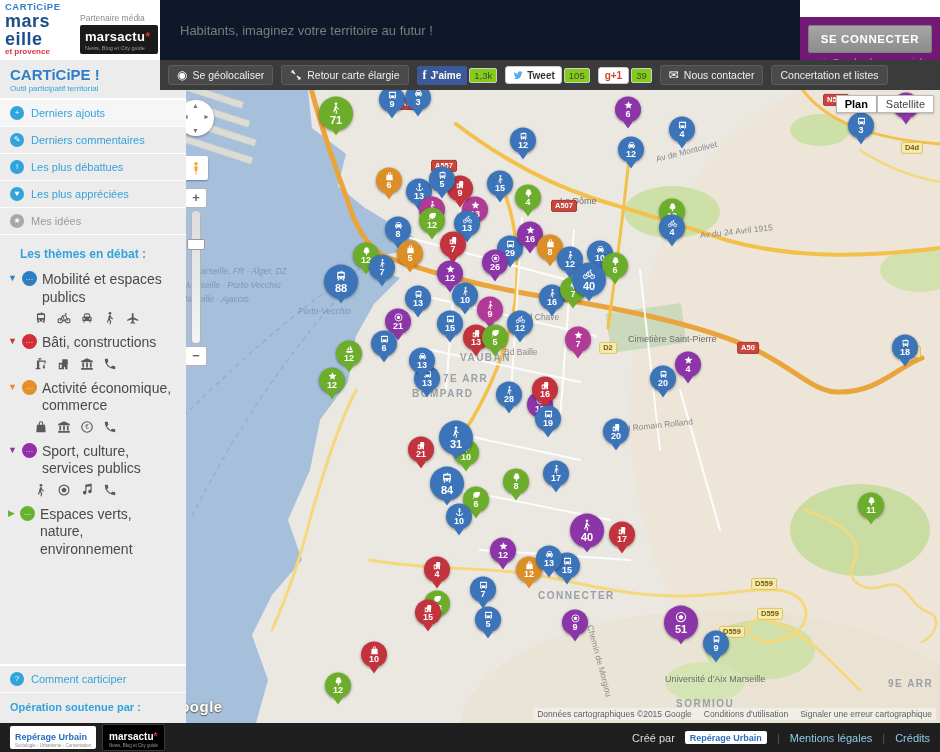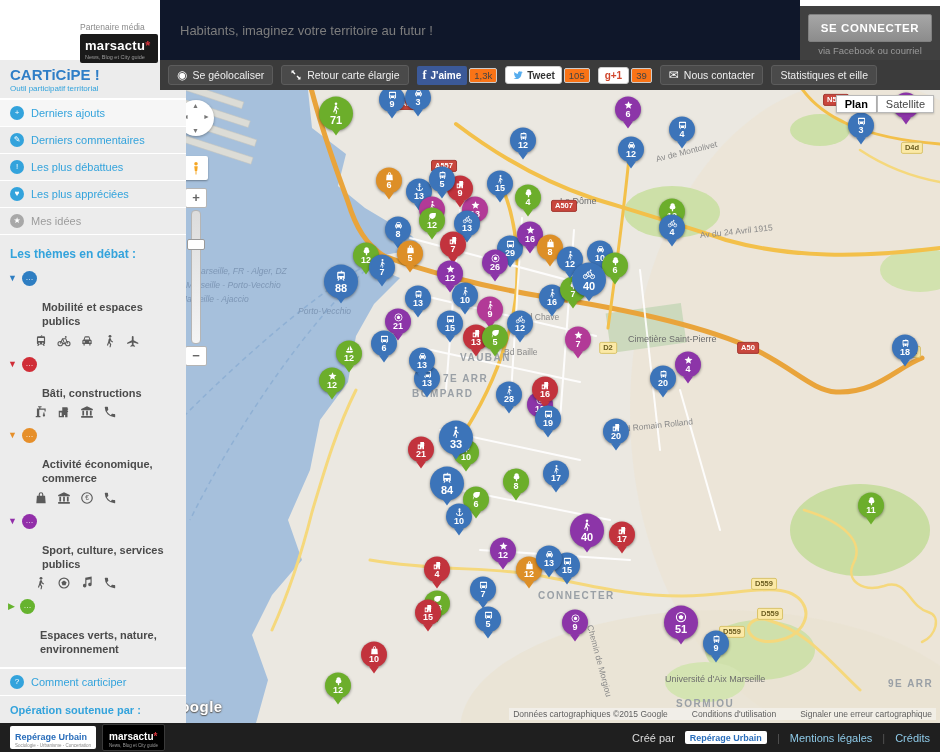--- a/index.html
+++ b/index.html
@@ -5,61 +5,61 @@
   html,body{margin:0;padding:0;}
   body{width:940px;height:752px;font-family:"Liberation Sans",sans-serif;overflow:hidden;background:#fff;}
   .app{position:relative;width:940px;height:752px;overflow:hidden;}
 
   
   .header{position:absolute;top:0;left:0;width:940px;height:60px;background:#fff;z-index:30;}
   .logo{position:absolute;left:5px;top:2px;width:70px;line-height:1;}
   .logo .l1{font-size:9.5px;font-weight:bold;color:#2f7ec7;letter-spacing:.5px;}
   .logo .l2,.logo .l3{font-size:18px;font-weight:bold;color:#1d4e89;letter-spacing:.5px;}
   .logo .l4{font-size:8px;font-weight:bold;color:#d6333b;}
-  .partner{position:absolute;left:80px;top:22px;width:78px;}
+  .partner{position:absolute;left:80px;top:13px;width:78px;}
   .partner-label{font-size:8.5px;color:#8a8a8a;margin-bottom:2px;}
   .marsactu-box{background:#1a1a1a;border-radius:2px;padding:4px 5px 3px;}
   .marsactu-box .mname{color:#fff;font-weight:bold;font-size:13px;letter-spacing:.3px;}
   .marsactu-box .mname i{color:#d6333b;font-style:normal;}
   .marsactu-box .msub{color:#9a9a9a;font-size:5.5px;margin-top:1px;}
   .header-strip{position:absolute;left:160px;top:0;width:640px;height:60px;background:#0f172a;display:flex;align-items:center;}
   .tagline{padding-left:20px;font-size:13px;color:#7d7d7d;}
-  .login-zone{position:absolute;right:0;top:6px;width:140px;height:72px;background:#404040;text-align:center;}
+  .login-zone{position:absolute;right:0;top:17px;width:140px;height:72px;background:#701a75;text-align:center;}
   .login-btn{margin-top:8px;width:124px;height:28px;background:linear-gradient(#a6a6a6,#8c8c8c);border:1px solid #808080;border-radius:2px;color:#fff;font-size:11.5px;font-weight:bold;letter-spacing:.6px;cursor:pointer;font-family:"Liberation Sans",sans-serif;}
   .login-sub{font-size:9.5px;color:#9a9a9a;margin-top:3px;}
 
   
   .toolbar{position:absolute;left:160px;top:60px;width:780px;height:30px;background:#3b3b3b;display:flex;align-items:center;gap:8px;padding-left:8px;box-sizing:border-box;z-index:40;}
   .tb-btn{display:flex;align-items:center;gap:5px;color:#eee;font-size:10.5px;background:#4a4a4a;border:1px solid #5c5c5c;border-radius:3px;padding:3px 8px;cursor:pointer;white-space:nowrap;}
   .tb-ic{width:12px;height:12px;display:inline-block;}
   .geo-ic{color:#fff;font-size:12px;line-height:12px;}
   .social{display:flex;align-items:center;gap:2px;}
   .fb-btn{display:flex;align-items:center;gap:4px;background:#3b5998;border-radius:2px;color:#fff;font-size:10px;font-weight:bold;padding:2px 6px;cursor:pointer;}
   .fb-f{font-family:"Liberation Serif",serif;font-size:12px;}
-  .cnt{background:#f97316;border:1px solid #ccc;border-radius:2px;color:#444;font-size:9.5px;padding:1px 4px;}
+  .cnt{background:#84cc16;border:1px solid #ccc;border-radius:2px;color:#444;font-size:9.5px;padding:1px 4px;}
   .tw-btn{display:flex;align-items:center;gap:3px;background:#fff;border:1px solid #ccc;border-radius:3px;color:#333;font-size:10px;font-weight:bold;padding:2px 6px;cursor:pointer;}
   .gp-btn{display:flex;align-items:center;gap:3px;background:#fff;border:1px solid #ccc;border-radius:3px;color:#d0462c;font-size:10px;font-weight:bold;padding:2px 6px;cursor:pointer;}
   .env{font-size:12px;line-height:12px;color:#fff;}
 
   
   .sidebar{position:absolute;left:0;top:60px;width:186px;height:663px;background:#ececec;display:flex;flex-direction:column;box-sizing:border-box;z-index:20;}
   .sb-logo{padding:6px 10px 5px;border-bottom:2px solid #fff;cursor:pointer;}
   .sb-logo-title{font-size:15px;font-weight:bold;color:#2f7ec7;}
   .sb-logo-sub{font-size:8px;color:#33a3dc;margin-top:1px;}
   .sb-item{display:flex;align-items:center;gap:7px;padding:6px 10px;border-bottom:1px solid #fff;font-size:11px;color:#33a3dc;cursor:pointer;}
   .sb-item.active{background:#f6f6f6;}
   .sb-item.muted{color:#9c9c9c;}
   .sb-bub{width:14px;height:14px;border-radius:50%;background:#33a3dc;color:#fff;font-size:8px;line-height:13px;text-align:center;flex:none;}
   .sb-item.muted .sb-bub{background:#a8a8a8;}
-  .sb-themes-title{font-size:12px;font-weight:bold;color:#33a3dc;padding:12px 10px 6px;}
+  .sb-themes-title{font-size:12px;font-weight:bold;color:#33a3dc;padding:12px 20px 6px;}
   .sb-theme{padding:4px 8px 2px;cursor:pointer;}
   .t-head{display:flex;align-items:flex-start;gap:5px;}
   .tri{font-size:9px;line-height:14px;flex:none;}
   .bub{width:15px;height:15px;border-radius:50%;color:#fff;font-size:8px;line-height:13px;text-align:center;flex:none;}
-  .t-label{font-size:11px;font-weight:bold;color:#4a4a4a;line-height:1.25;margin-top:30px;}
+  .t-label{font-size:14px;font-weight:normal;color:#4a4a4a;line-height:1.25;}
   .t-icons{display:flex;gap:9px;padding:5px 4px 3px 26px;}
   .ti{width:14px;height:14px;fill:#5a5a5a;color:#5a5a5a;}
   .sb-spacer{flex:1;}
   .sb-how{border-top:2px solid #fff;}
   .sb-supported{font-size:11px;font-weight:bold;color:#33a3dc;padding:8px 10px 10px;}
 
   
   .map{position:absolute;left:160px;top:90px;width:780px;height:633px;background:#ebe8e1;overflow:hidden;z-index:10;}
   .basemap{position:absolute;left:0;top:0;}
   .mlayer{position:absolute;left:0;top:0;width:100%;height:100%;}
@@ -92,21 +92,21 @@
   .pan .pu{top:2px;left:14px;} .pan .pd{bottom:2px;left:14px;} .pan .pl{left:4px;top:13px;} .pan .pr{right:4px;top:13px;}
   .pegman{position:absolute;left:24px;top:66px;width:24px;height:24px;background:#fff;border-radius:2px;box-shadow:0 1px 2px rgba(0,0,0,.35);display:flex;align-items:center;justify-content:center;z-index:8;cursor:grab;}
   .zoomwrap{position:absolute;left:25px;top:98px;width:22px;z-index:8;}
   .zbtn{width:22px;height:20px;background:#fff;border:1px solid #b5b5b5;box-sizing:border-box;color:#666;font-size:13px;font-weight:bold;text-align:center;line-height:18px;cursor:pointer;border-radius:2px;}
   .ztrack{width:8px;height:132px;margin:2px auto;background:linear-gradient(#dcdcdc,#f4f4f4);border:1px solid #b5b5b5;border-radius:4px;position:relative;}
   .zhandle{position:absolute;left:-5px;top:28px;width:16px;height:9px;background:#fff;border:1px solid #9a9a9a;border-radius:2px;cursor:pointer;}
   .maptype{position:absolute;right:6px;top:5px;display:flex;z-index:8;}
   .mt-btn{background:#fff;border:1px solid #b9b9b9;font-size:11px;color:#444;padding:2px 8px;cursor:pointer;box-shadow:0 1px 2px rgba(0,0,0,.2);}
   .mt-btn.active{font-weight:bold;color:#000;}
   .glogo{position:absolute;left:8px;bottom:8px;font-size:15px;font-weight:bold;color:#fff;letter-spacing:.5px;text-shadow:0 0 2px #777,0 0 2px #777,0 1px 1px #555;z-index:8;}
-  .attrib{position:absolute;right:4px;bottom:3px;font-size:8.5px;color:#5f5f5f;display:flex;gap:24px;z-index:8;background:rgba(245,245,243,.6);padding:1px 4px;}
+  .attrib{position:absolute;right:4px;bottom:3px;font-size:8.5px;color:#5f5f5f;display:flex;gap:12px;z-index:8;background:rgba(245,245,243,.6);padding:1px 4px;}
   .attrib .alink{cursor:pointer;}
 
   
   .footer{position:absolute;left:0;bottom:0;width:940px;height:29px;background:#1f1f1f;display:flex;align-items:center;box-sizing:border-box;padding:0 10px;z-index:35;}
   .flogos{display:flex;gap:6px;align-items:center;}
   .flogo-ru{background:#fff;border-radius:2px;padding:1px 5px;line-height:1;cursor:pointer;}
   .flogo-ru .n{color:#2a6ebb;font-weight:bold;font-size:9px;}
   .flogo-ru .s{color:#888;font-size:4.5px;display:block;margin-top:1px;}
   .flogo-ma{background:#000;border:1px solid #3a3a3a;border-radius:2px;padding:2px 6px;line-height:1;cursor:pointer;}
   .flogo-ma .n{color:#fff;font-weight:bold;font-size:10px;}
@@ -195,20 +195,26 @@
     <symbol id="i-pegman" viewBox="0 0 24 24">
         <circle cx="12" cy="4.5" r="3"></circle>
         <path d="M9 9h6l-1 8h-1.2v6h-1.6v-6H10z"></path>
       </symbol>
   </defs>
 </svg>
 
 <div class="app">
 
   <header class="header">
+    <div class="logo">
+      <div class="l1">CARTiCiPE</div>
+      <div class="l2">mars</div>
+      <div class="l3">eille</div>
+      <div class="l4">et provence</div>
+    </div>
     <div class="partner">
       <div class="partner-label">Partenaire média</div>
       <div class="marsactu-box">
         <div class="mname"><span>marsactu</span><i>*</i></div>
         <div class="msub">News, Blog et City guide</div>
       </div>
     </div>
     <div class="header-strip">
       <div class="tagline">Habitants, imaginez votre territoire au futur !</div>
     </div>
@@ -247,21 +253,21 @@
     </div>
     <div class="social">
       <span class="gp-btn">g+1</span>
       <span class="cnt">39</span>
     </div>
     <div class="tb-btn">
       <span class="env">✉</span>
       <span>Nous contacter</span>
     </div>
     <div class="tb-btn">
-      <span>Statistiques et eille</span>
+      <span>Concertation et listes</span>
     </div>
   </nav>
 
   <aside class="sidebar">
     <div class="sb-logo">
       <div class="sb-logo-title"><span>CARTiCiPE !</span></div>
       <div class="sb-logo-sub">Outil participatif territorial</div>
     </div>
     <div>
         <div class="sb-item active">
@@ -703,21 +709,21 @@
         <div class="marker c-green" style="left: 306px; top: 365px;">
           <svg class="mi" viewBox="0 0 24 24">
             <use href="#i-tree"></use>
           </svg>
           <span class="mn">10</span>
         </div>
         <div class="marker c-blue lg" style="left: 296px; top: 351px;">
           <svg class="mi" viewBox="0 0 24 24">
             <use href="#i-walk"></use>
           </svg>
-          <span class="mn">33</span>
+          <span class="mn">31</span>
         </div>
         <div class="marker c-green" style="left: 316px; top: 412px;">
           <svg class="mi" viewBox="0 0 24 24">
             <use href="#i-leaf"></use>
           </svg>
           <span class="mn">6</span>
         </div>
         <div class="marker c-blue" style="left: 299px; top: 429px;">
           <svg class="mi" viewBox="0 0 24 24">
             <use href="#i-anchor"></use>

